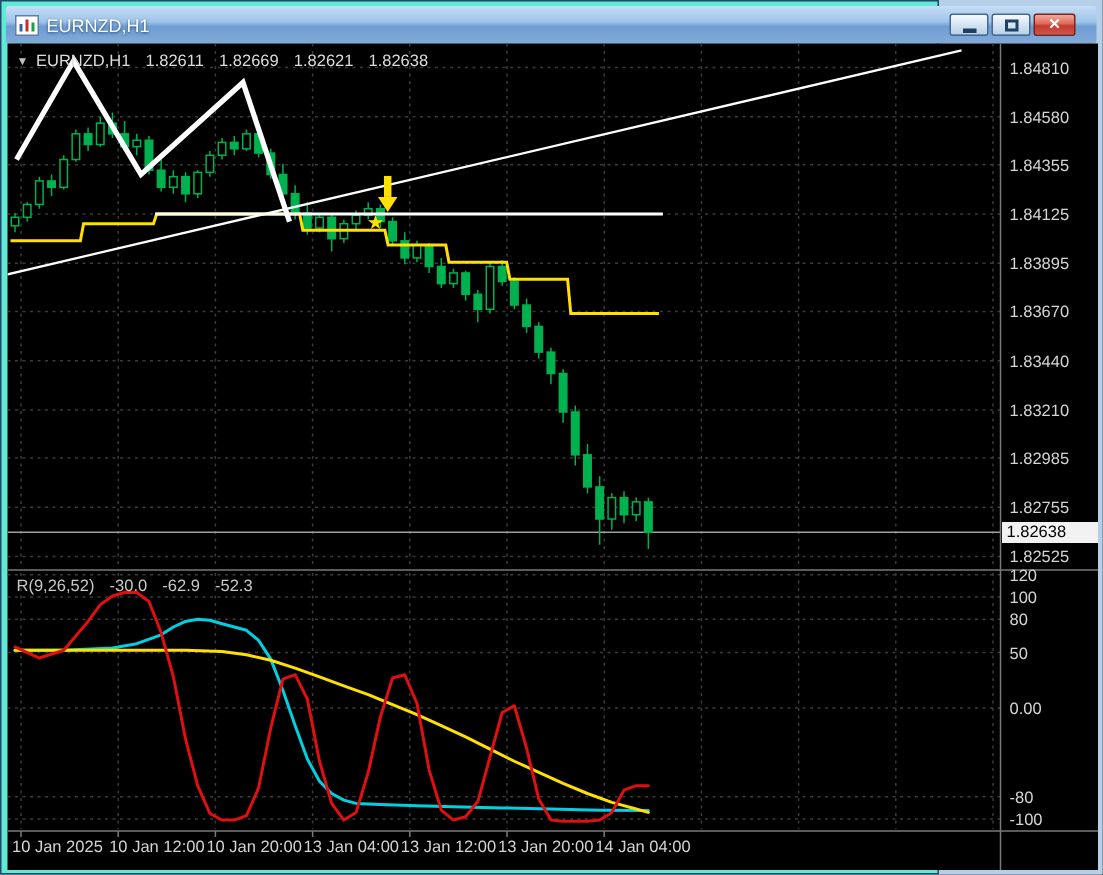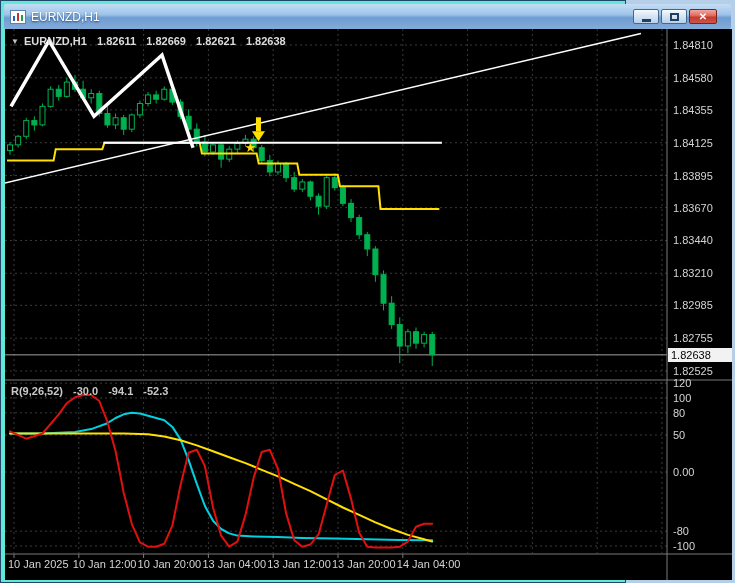--- a/index.html
+++ b/index.html
@@ -16,21 +16,21 @@
     background:linear-gradient(#f6fafd,#d7e6f4 45%,#b9d0e8);display:flex;align-items:center;justify-content:center;padding:0;}
   .wbtn.close{width:28px;background:linear-gradient(#f0a8a0,#e06858 45%,#c23a30 55%,#d0544a);
     border-color:#7c221c;color:#fff;font-size:10px;font-weight:bold;line-height:1;}
   .glyph-min{width:9px;height:3px;background:#1d4064;margin-top:7px;}
   .glyph-max{width:9px;height:8px;border:2px solid #1d4064;box-sizing:border-box;}
   .client{position:absolute;left:4px;top:28px;width:727px;height:551px;background:#000;overflow:hidden;}
   .client svg{position:absolute;left:0;top:0;z-index:1;}
   .hotspot{position:absolute;z-index:2;background:transparent;}
   .hs-price{left:662px;top:0;width:65px;height:525px;}
   .hs-time{left:0;top:525px;width:727px;height:26px;}
-  .overlay{position:absolute;z-index:3;font-size:11px;color:#dcdcdc;white-space:nowrap;font-weight:bold;}
+  .overlay{position:absolute;z-index:3;font-size:11px;color:#dcdcdc;white-space:nowrap;}
   .info-line{left:6px;top:6px;}
   .info-line span{margin-right:7px;}
   .info-line .dir{font-size:8px;color:#c0c0c0;margin-right:2px;vertical-align:1px;}
   .ind-label{left:6px;top:356px;color:#c8c8c8;}
   .ind-label span{margin-right:7px;text-align:right;}
   .price-badge{position:absolute;left:663px;top:319px;width:62px;height:14px;background:#f2f2f2;
     color:#000;font-size:11px;line-height:14px;padding-left:3px;z-index:4;}
 </style>
 </head>
 <body>
@@ -273,19 +273,19 @@
       <span>EURNZD,H1</span>
       <span>1.82611</span>
       <span>1.82669</span>
       <span>1.82621</span>
       <span>1.82638</span>
     </div>
 
     <div class="overlay ind-label">
       <span>R(9,26,52)</span>
       <span>-30.0</span>
-      <span>-94.1</span>
+      <span>-62.9</span>
       <span>-52.3</span>
     </div>
 
     <div class="price-badge">1.82638</div>
   </div>
 </div>
 
 </body></html>

